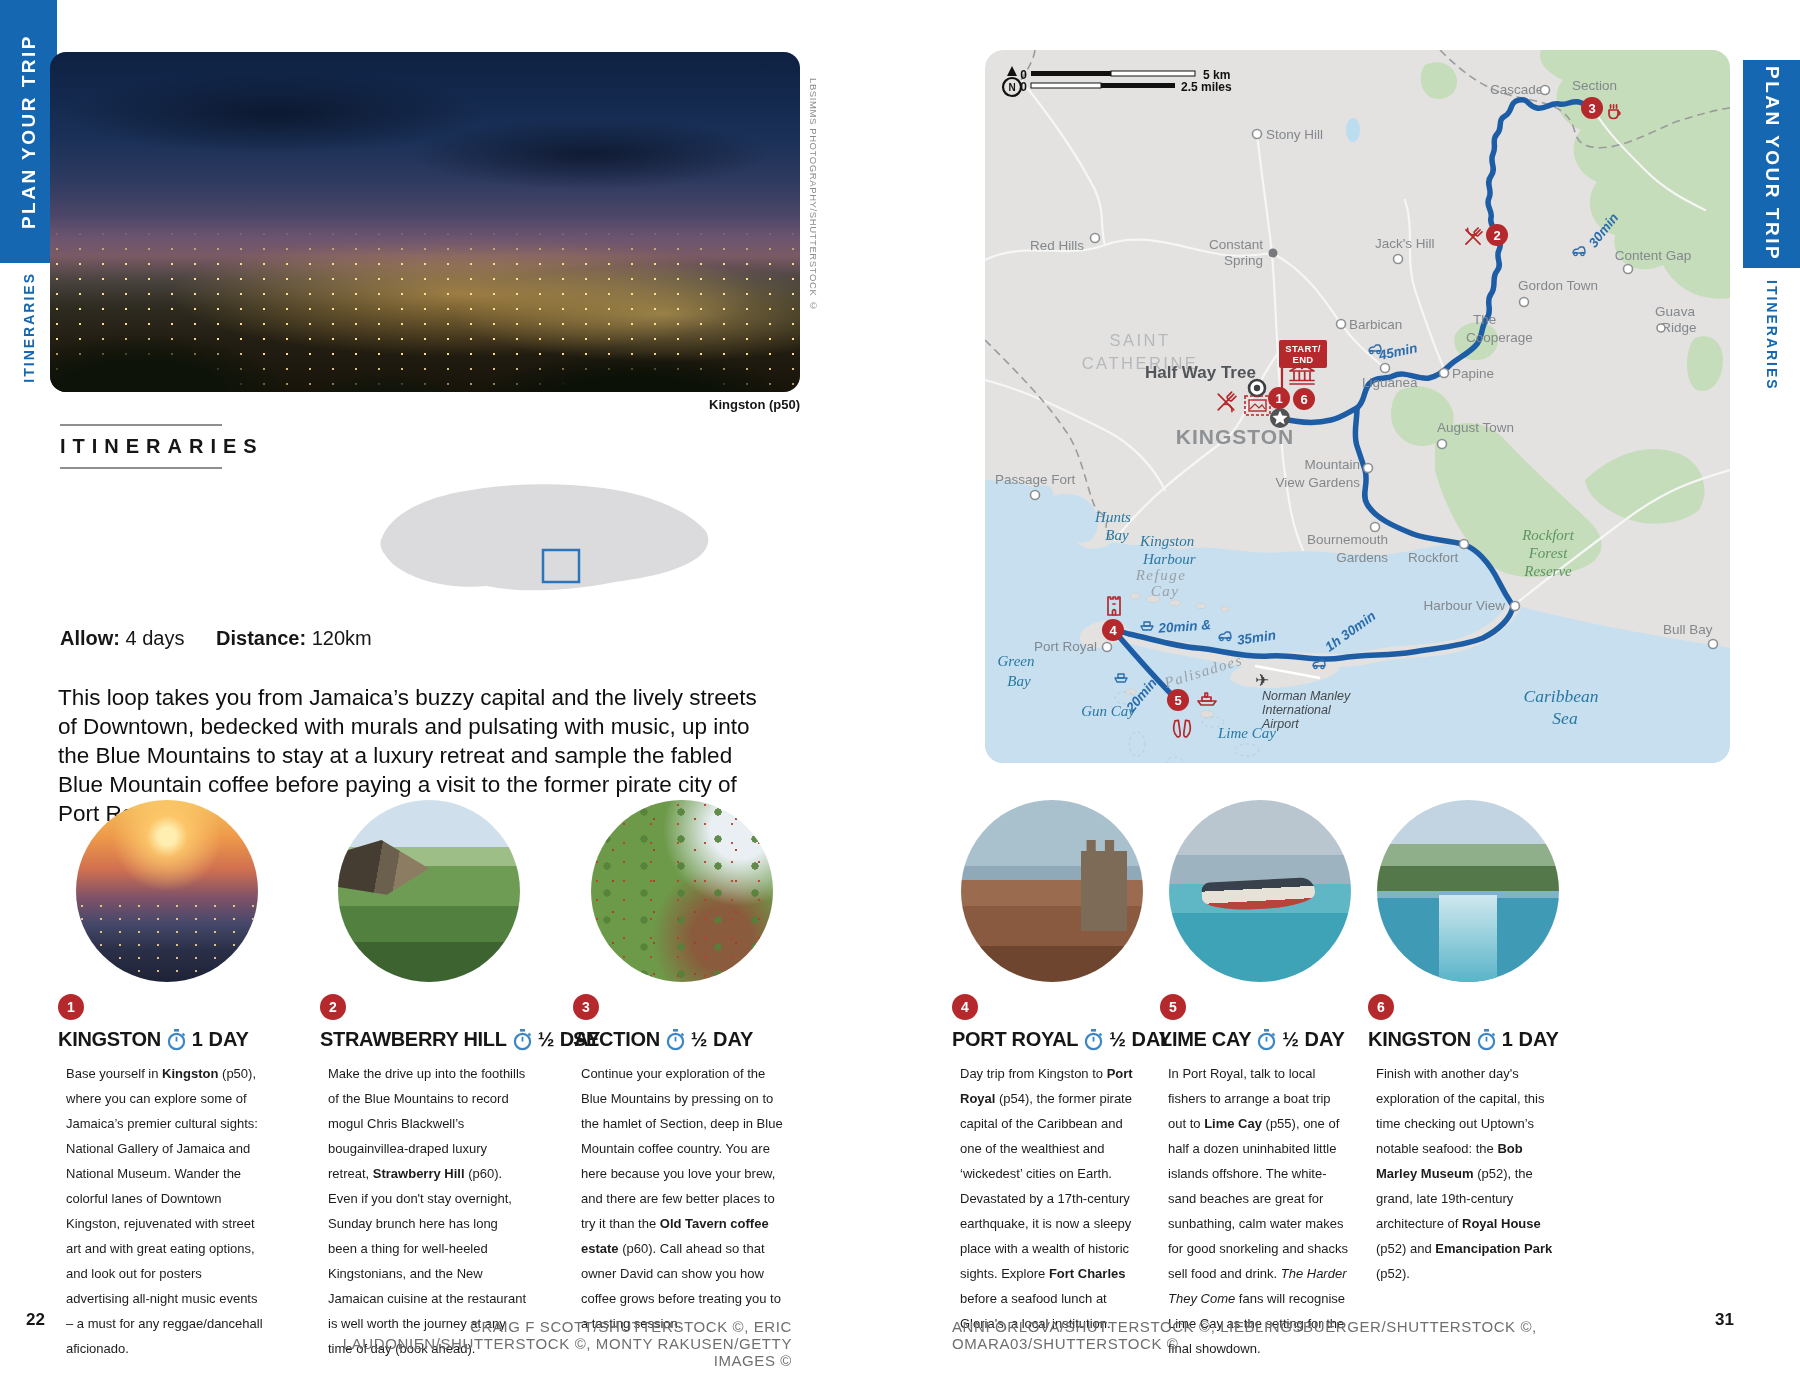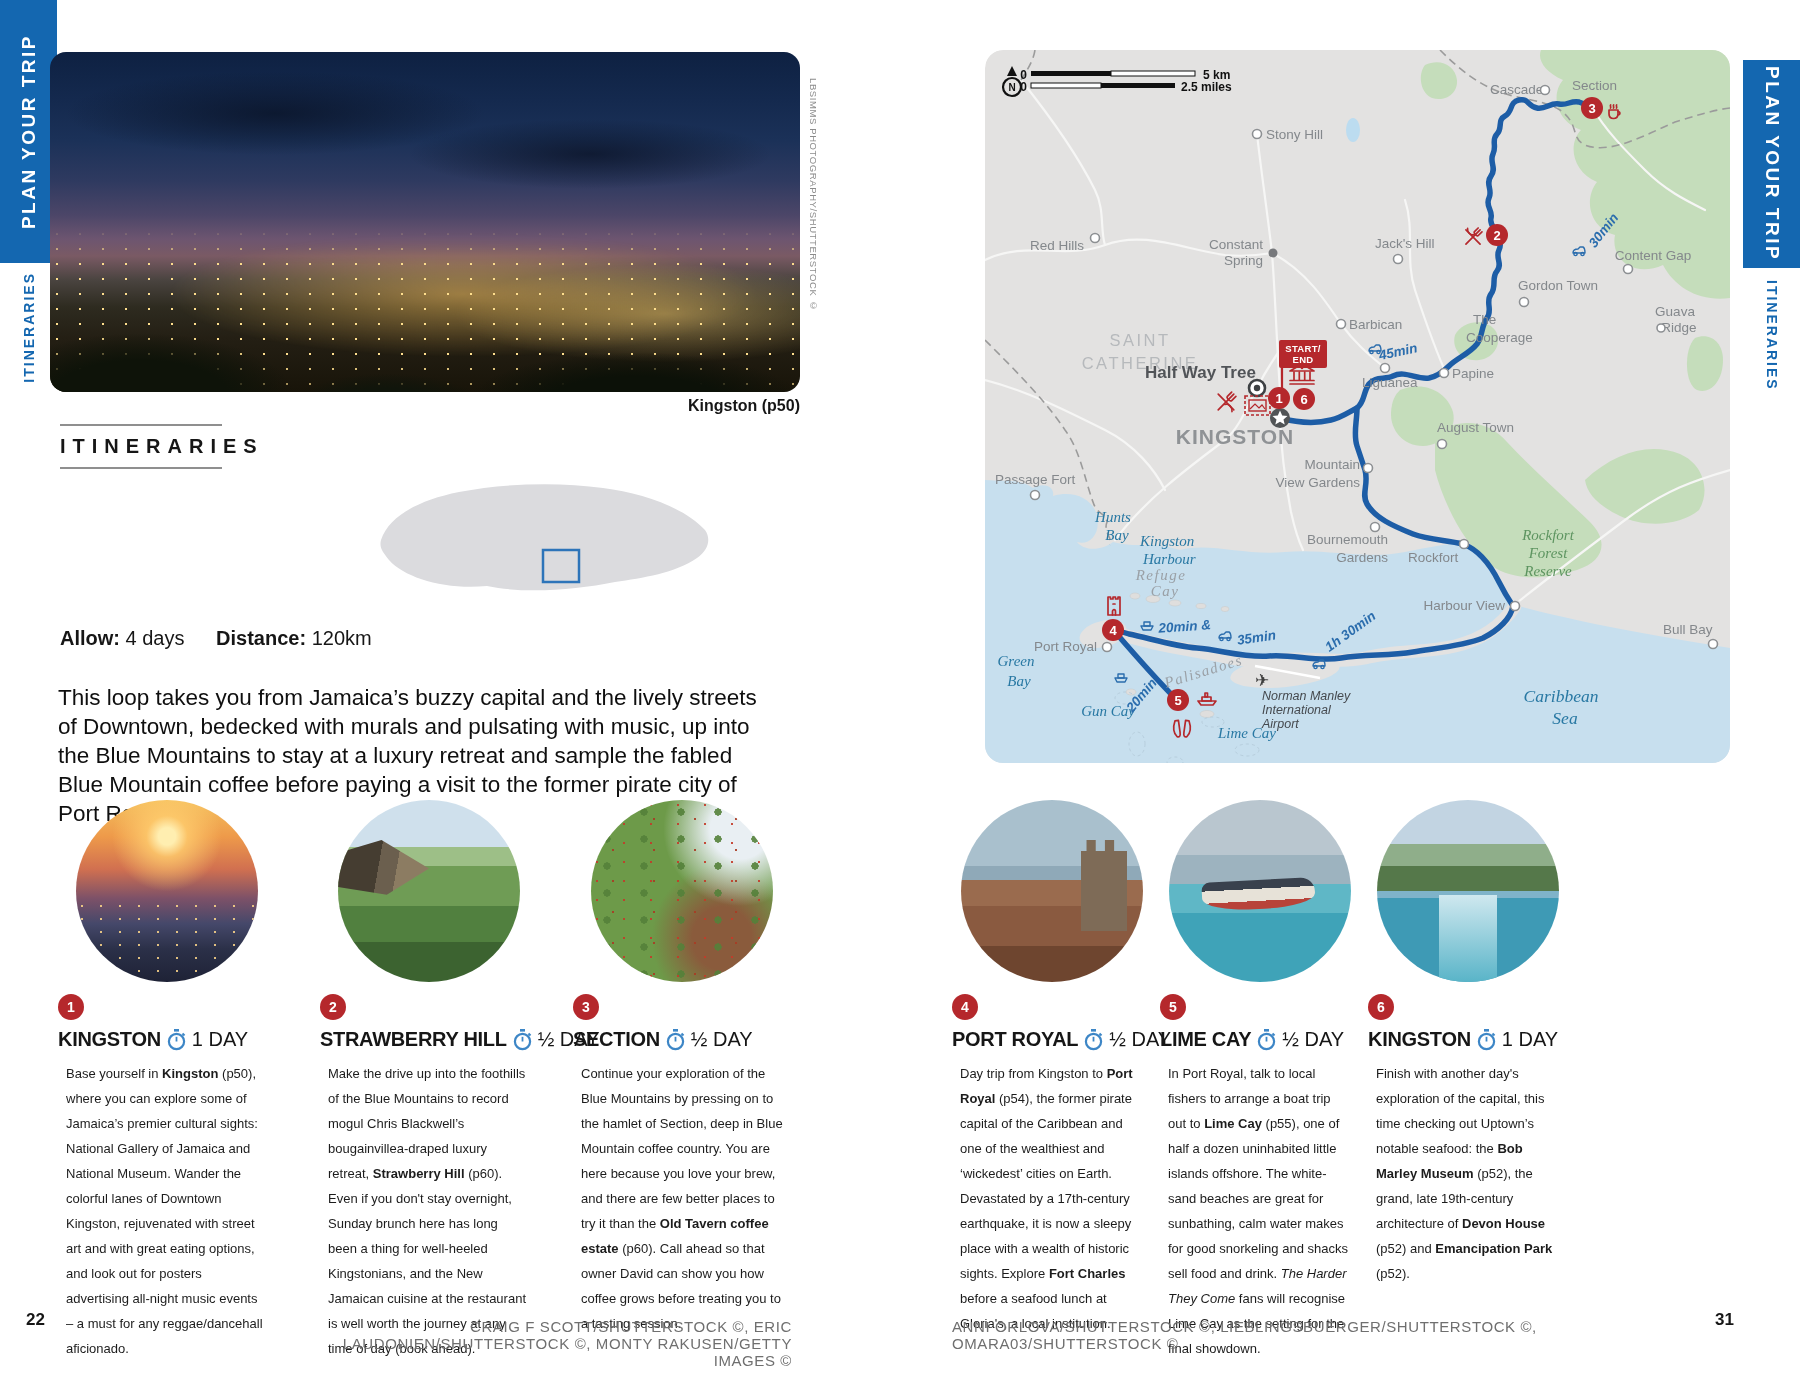--- a/index.html
+++ b/index.html
@@ -32,21 +32,21 @@
     background-size:23px 15px,29px 19px,53px 37px,100% 100%,100% 100%;
     -webkit-mask-image:linear-gradient(180deg,transparent 0,#000 22%,#000 78%,rgba(0,0,0,.55));
     mask-image:linear-gradient(180deg,transparent 0,#000 22%,#000 78%,rgba(0,0,0,.55));}
   .hero::before{content:'';position:absolute;left:0;right:0;top:76%;bottom:0;z-index:2;
     background:
       radial-gradient(ellipse 220px 90px at 12% 105%, #0e1309 0 40%, transparent 70%),
       radial-gradient(ellipse 260px 80px at 78% 115%, #0c1108 0 35%, transparent 65%),
       radial-gradient(ellipse 140px 50px at 45% 120%, #10150b 0 40%, transparent 70%);}
   .photo-credit-v{position:absolute;left:808px;top:78px;height:250px;writing-mode:vertical-rl;
     font-size:9.5px;color:#8c8c8c;letter-spacing:.6px;}
-  .caption{position:absolute;left:500px;top:397px;width:300px;text-align:right;font-weight:bold;font-size:16px;}
+  .caption{position:absolute;left:500px;top:397px;width:300px;text-align:right;font-weight:bold;font-size:13px;}
   
   .kicker{position:absolute;left:60px;top:424px;width:162px;}
   .kicker .rule{height:2px;background:#8f8f8f;}
   .kicker .ktext{font-size:20px;font-weight:bold;letter-spacing:7px;margin:9px 0;}
   .title{position:absolute;left:58px;top:490px;font-size:47px;line-height:55px;font-weight:bold;
     color:#1569b4;letter-spacing:-.5px;}
   .meta-line{position:absolute;left:60px;top:627px;font-size:20px;}
   .meta-line b{font-weight:bold;}
   .meta-gap{display:inline-block;width:26px;}
   .intro{position:absolute;left:58px;top:660px;width:716px;font-size:22.5px;line-height:29px;color:#0f0f0f;}
@@ -83,21 +83,21 @@
   .t5::after{content:'';position:absolute;left:18%;top:44%;width:62%;height:16%;
       background:linear-gradient(180deg,#39414d 0 30%,#e7e2d8 30% 72%,#b8433a 72%);
       border-radius:8px 14px 45% 45%;transform:rotate(-3deg);}
   .t6{background:linear-gradient(180deg,#c2d4e2 0 24%,#8fae8a 24% 36%,#55784a 36% 50%,#7fb3c9 50% 54%,#3e9ab5 54% 100%);}
   .t6::after{content:'';position:absolute;left:34%;top:52%;width:32%;height:48%;
       background:linear-gradient(180deg,#cfe8ef,#59b4c8);}
   .badge{width:26px;height:26px;border-radius:50%;background:#b5282c;color:#fff;font-weight:bold;
       font-size:14px;display:flex;align-items:center;justify-content:center;margin:12px 0 8px 0;}
   .stop h3{margin:0 0 10px 0;font-size:20px;display:flex;align-items:center;gap:6px;white-space:nowrap;}
   .stop h3 .nm{font-weight:bold;letter-spacing:-.3px;}
-  .stop h3 .dur{font-weight:normal;}
+  .stop h3 .dur{font-weight:bold;}
   .stop p{margin:8px;font-size:13px;line-height:25px;color:#1c1c1c;}
   .stop p b{font-weight:bold;}
   .watch{flex:0 0 auto;}
   
   .credits{position:absolute;top:1318px;font-size:15px;font-weight:normal;letter-spacing:.6px;color:#6f6f6f;}
   .credits-left{left:292px;width:500px;text-align:right;}
   .credits-right{left:952px;width:620px;text-align:left;}
   .pageno{position:absolute;top:1310px;font-size:17px;font-weight:bold;}
   .pn-left{left:26px;}
   .pn-right{left:1690px;width:44px;text-align:right;}
@@ -247,21 +247,21 @@
   <h3>
       <span class="nm">KINGSTON</span>
     <svg class="watch" width="19" height="22" viewBox="0 0 19 22">
         <rect x="7" y="0" width="5" height="2.6" fill="#3d86c6"></rect>
         <line x1="15.5" y1="4.5" x2="17.5" y2="6.5" stroke="#3d86c6" stroke-width="2"></line>
         <circle cx="9.5" cy="12.5" r="7.6" fill="none" stroke="#3d86c6" stroke-width="2.2"></circle>
         <line x1="9.5" y1="12.5" x2="9.5" y2="7.8" stroke="#3d86c6" stroke-width="1.8"></line>
       </svg>
     <span class="dur">1 DAY</span>
     </h3>
-  <p><span>Finish with another day's exploration of the capital, this time checking out Uptown’s notable seafood: the </span><b>Bob Marley Museum</b><span> (p52), the grand, late 19th-century architecture of </span><b>Devon House</b><span> (p52) and </span><b>Emancipation Park</b><span> (p52).</span></p>
+  <p><span>Finish with another day's exploration of the capital, this time checking out Uptown’s notable seafood: the </span><b>Bob Marley Museum</b><span> (p52), the grand, late 19th-century architecture of </span><b>Royal House</b><span> (p52) and </span><b>Emancipation Park</b><span> (p52).</span></p>
 </div>
 
 <div class="mapwrap">
 <svg width="745" height="713" viewBox="0 0 745 713">
   <defs>
         <clipPath id="mapclip">
           <rect width="745" height="713" rx="18"></rect>
         </clipPath>
       </defs>
   <g clip-path="url(#mapclip)">

